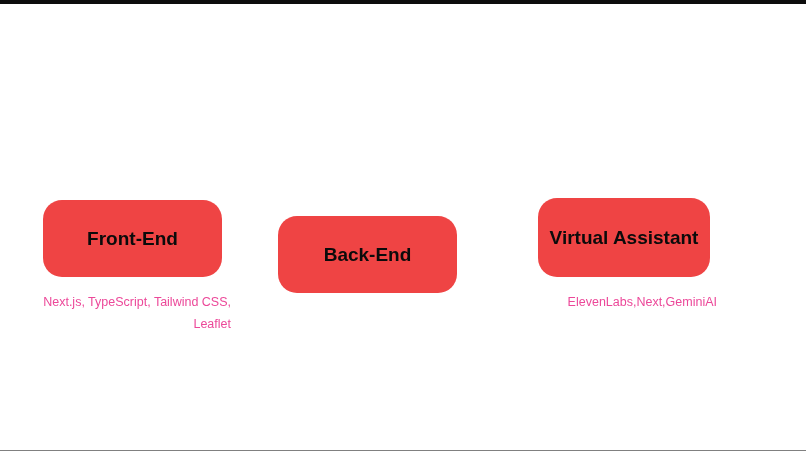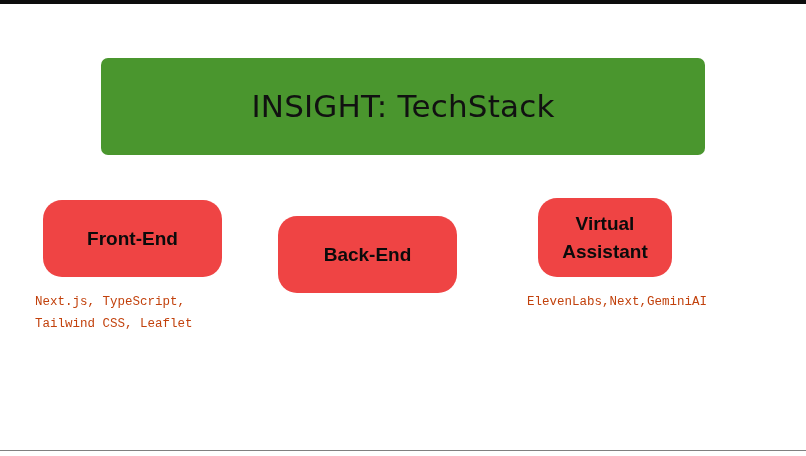--- a/index.html
+++ b/index.html
@@ -79,45 +79,42 @@
     font-family: "Liberation Sans", sans-serif;
     font-weight: bold;
     font-size: 19px;
     color: #0b0b0b;
     line-height: 1.45;
     padding: 0 8px;
   }
 
   .pill-frontend { left: 43px;  top: 200px; width: 179px; height: 77px; }
   .pill-backend  { left: 278px; top: 216px; width: 179px; height: 77px; }
-  .pill-assistant{ left: 538px; top: 198px; width: 134px; height: 79px; }
+  .pill-assistant{ left: 538px; top: 198px; width: 172px; height: 79px; }
 
   
   .caption {
     position: absolute;
-    font-family: Liberation Mono, monospace;
+    font-family: Liberation Sans, sans-serif;
     font-size: 12.5px;
-    color: #c2410c;
-    text-align: left;
+    color: #ec4899;
+    text-align: right;
     line-height: 1.72;
   }
   .cap-frontend  { left: 35px;  top: 292px; width: 196px; }
   .cap-backend   { left: 264px; top: 292px; width: 208px; }
   .cap-assistant { left: 527px; top: 292px; width: 190px; }
 </style>
 </head>
 <body>
 
 <div id="slide">
 
   <div class="top-bar"></div>
 
-  <div class="title-box">
-    <div class="title-text">INSIGHT: TechStack</div>
-  </div>
 
   <div class="pill pill-frontend">
     <div class="pill-label">Front-End</div>
   </div>
 
   <div class="pill pill-backend">
     <div class="pill-label">Back-End</div>
   </div>
 
   <div class="pill pill-assistant">

